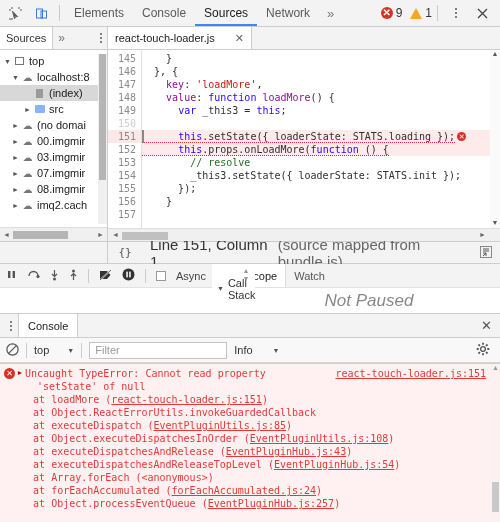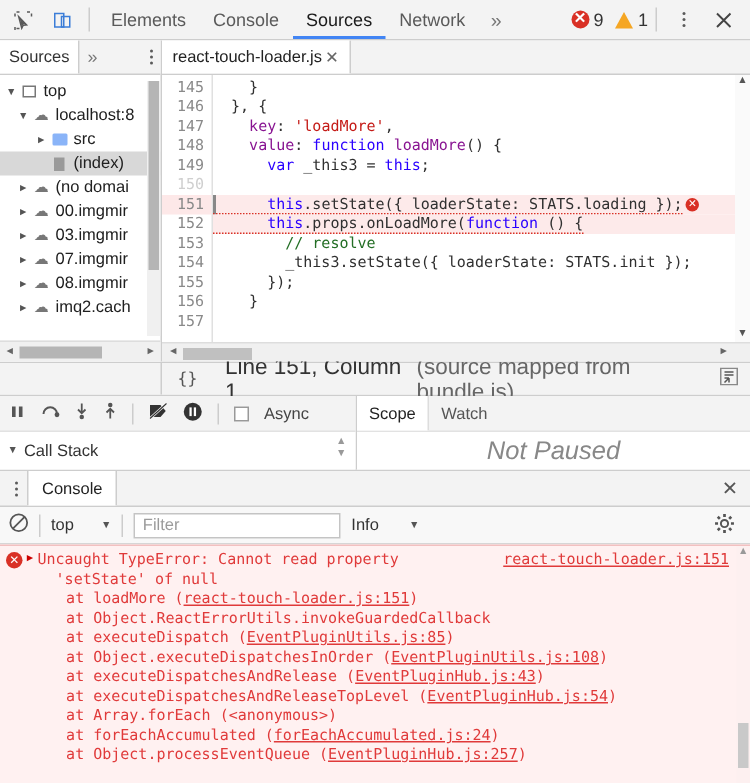--- a/index.html
+++ b/index.html
@@ -81,21 +81,21 @@
   .nav-scroll-v i { position: absolute; top: 0; left: 1px; width: 7px; height: 126px; background: #b5b5b5; }
   .nav-hscroll { height: 14px; background: #f0f0f0; border-top: 1px solid #ddd; position: relative; display:flex; align-items:center; }
   .nav-hscroll .bar { position: absolute; left: 13px; top: 3px; width: 55px; height: 8px; background: #b5b5b5; }
   .nav-hscroll .ar { font-size: 7px; color: #666; width: 13px; text-align: center; }
   .nav-hscroll .ar.r { position: absolute; right: 0; }
 
   
   .editor-wrap { flex: 1; display: flex; flex-direction: column; min-width: 0; }
   .ed-tabbar { height: 23px; background: #f3f3f3; border-bottom: 1px solid #cdcdcd; display: flex; align-items: center; }
   .ed-tab {
-    display: flex; align-items: center; gap: 2px;
+    display: flex; align-items: center; gap: 20px;
     height: 100%; padding: 0 7px; background: #fff;
     border-right: 1px solid #cdcdcd; font-size: 11px; color: #222;
   }
   .ed-tab .x { font-size: 11px; color: #666; }
   .code-area { flex: 1; display: flex; position: relative; overflow: hidden; background: #fff; }
   .gutter {
     width: 34px; flex: none; background: #fff;
     border-right: 1px solid #e0e0e0; padding-top: 2px;
   }
   .gln {
@@ -138,21 +138,21 @@
   .ed-status .muted { color: #666; }
   .ed-status .right { margin-left: auto; }
   .gut-braces {
     height: 21px; width: 34px; flex: none; display: flex; align-items: center; justify-content: center;
     font-family: "DejaVu Sans Mono", monospace; font-size: 11px; color: #555;
     background: #f3f3f3;
   }
 
   
   .dbg { display: flex; height: 50px; border-bottom: 1px solid #cdcdcd; }
-  .dbg-left { width: 238px; border-right: 1px solid #cdcdcd; display: flex; flex-direction: column; }
+  .dbg-left { width: 238px; border-right: 1px solid #cdcdcd; display: flex; flex-direction: row; }
   .dbg-toolbar {
     height: 24px; background: #f3f3f3; border-bottom: 1px solid #e2e2e2;
     display: flex; align-items: center; padding: 0 6px; gap: 10px;
   }
   .dbg-toolbar .sep { width: 1px; height: 14px; background: #ccc; }
   .cb { width: 10px; height: 10px; border: 1px solid #999; background: #fff; }
   .async-lbl { font-size: 11px; color: #444; }
   .callstack {
     flex: 1; display: flex; align-items: center; padding-left: 5px;
     background: #fff; font-size: 11px; color: #333; position: relative;
@@ -206,21 +206,21 @@
   .msg-tri { flex: none; width: 10px; text-align: center; font-size: 7px; color: #c00; margin-top: 2px; }
   .msg-text {
     flex: 1; font-family: "DejaVu Sans Mono", monospace; font-size: 10px;
     line-height: 13px; color: #e03a3a; white-space: pre-wrap; padding-right: 4px;
   }
   .msg-src {
     position: absolute; right: 14px; top: 4px;
     font-family: "DejaVu Sans Mono", monospace; font-size: 10px;
     color: #e03a3a; text-decoration: underline;
   }
-  .stack { padding-left: 20px; }
+  .stack { padding-left: 9px; }
   .st-line {
     font-family: "DejaVu Sans Mono", monospace; font-size: 10px;
     line-height: 13px; color: #e03a3a; white-space: pre;
   }
   .st-line .lnk { text-decoration: underline; }
   .cons-scroll { position: absolute; right: 0; top: 0; width: 9px; height: 100%; background: #fdf0f0; }
   .cons-scroll .ar { font-size: 7px; color: #999; text-align: center; }
   .cons-scroll .thumb { position: absolute; right: 1px; bottom: 26px; width: 7px; height: 30px; background: #c9c9c9; }
 </style>
 </head>
@@ -292,33 +292,33 @@
         <span class="ico">
             <i class="sq"></i>
           </span>
         <span>top</span>
       </div>
       <div class="tnode" style="padding-left:10px">
         <span class="tw">▼</span>
         <span class="ico cloud">☁</span>
         <span>localhost:8</span>
       </div>
-      <div class="tnode" style="padding-left:22px">
-        <span class="tw">►</span>
-        <span class="ico">
-            <i class="folder"></i>
-          </span>
-        <span>src</span>
-      </div>
       <div class="tnode sel" style="padding-left:22px">
         <span class="tw"></span>
         <span class="ico">
             <i class="doc"></i>
           </span>
         <span>(index)</span>
+      </div>
+      <div class="tnode" style="padding-left:22px">
+        <span class="tw">►</span>
+        <span class="ico">
+            <i class="folder"></i>
+          </span>
+        <span>src</span>
       </div>
       <div class="tnode" style="padding-left:10px">
         <span class="tw">►</span>
         <span class="ico cloud">☁</span>
         <span>(no domai</span>
       </div>
       <div class="tnode" style="padding-left:10px">
         <span class="tw">►</span>
         <span class="ico cloud">☁</span>
         <span>00.imgmir</span>

